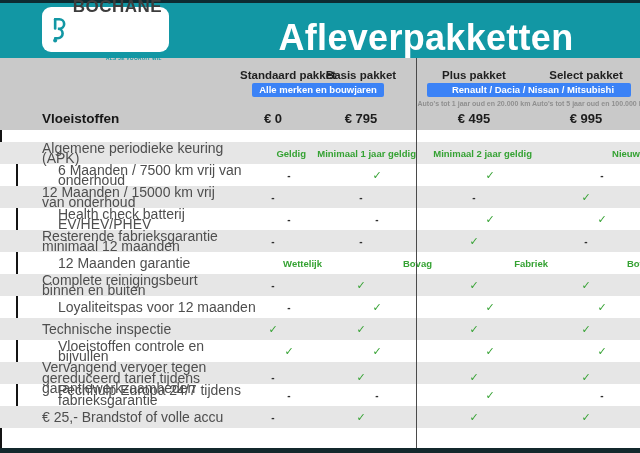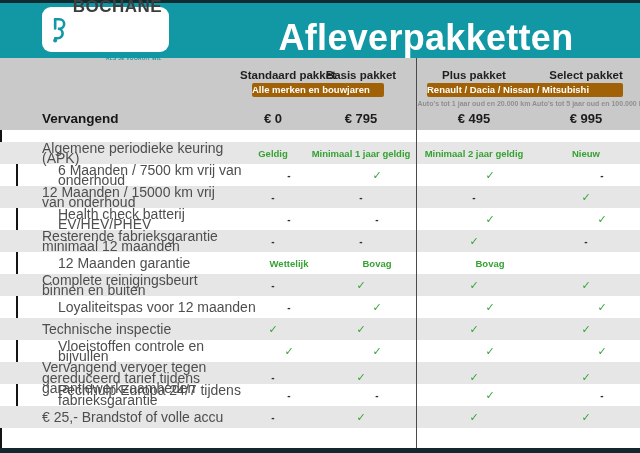--- a/index.html
+++ b/index.html
@@ -20,38 +20,38 @@
     transform:scale(0.8);transform-origin:right top;line-height:6px;}
   .title{
     position:absolute;left:426px;top:6px;transform:translateX(-50%);
     font-size:36px;font-weight:bold;color:#ffffff;white-space:nowrap;letter-spacing:0.3px;margin-top:8px;
   }
   .band{height:72px;background:#C9C9C9;padding-top:8px;box-sizing:border-box;}
   .grid{display:grid;grid-template-columns:240px 66px 110px 116px 108px;}
   .labels-row{height:17px;align-items:center;}
   .col-label{text-align:center;white-space:nowrap;font-weight:bold;font-size:11.5px;color:#1f1f1f;}
   .badges-row{height:15px;}
-  .badge{height:14px;line-height:14px;border-radius:2px;background:#a16207;color:#fff;
-    font-weight:bold;font-size:9.5px;white-space:nowrap;}
+  .badge{height:14px;line-height:14px;border-radius:2px;background:#3b82f6;color:#fff;
+    font-weight:bold;font-size:9.5px;text-align:center;white-space:nowrap;}
   .badge-left{grid-column:2/4;width:132px;margin-left:12px;}
-  .badge-right{grid-column:4/6;width:196px;margin-left:11px;}
+  .badge-right{grid-column:4/6;width:196px;margin-left:11px;padding-left:8px;}
   .subtext-row{height:11px;align-items:center;}
   .subtext{font-size:7px;color:#8f8f8f;text-align:center;white-space:nowrap;font-weight:bold;}
   .price-row{height:18px;align-items:center;}
   .total-label{padding-left:42px;font-weight:bold;font-size:13.5px;color:#161616;}
   .price{text-align:center;font-weight:bold;font-size:13px;color:#1d1d1d;}
   .gap{height:12px;box-shadow:inset 2px 0 0 #141414;background:#fff;}
   .rows .row{height:22px;display:grid;grid-template-columns:240px 66px 110px 116px 108px;align-items:center;}
   .row.shaded{background:#E6E6E6;}
   .row.plain{background:#fff;box-shadow:inset 2px 0 0 #141414;margin-left:16px;}
   .row-label{padding-left:42px;font-size:14px;color:#4e4e4e;line-height:10.5px;}
   .cell{text-align:center;}
   .cell.check{color:#35A233;font-size:11px;font-weight:bold;font-family:"DejaVu Sans", sans-serif;}
   .cell.dash{color:#2e2e2e;font-size:10px;font-weight:bold;}
-  .cell.vtext{color:#35A233;font-size:9.5px;font-weight:bold;white-space:nowrap;}
+  .cell.vtext{color:#35A233;font-size:9.5px;font-weight:bold;white-space:nowrap;text-align:right;}
   .filler{height:20px;background:#fff;box-shadow:inset 2px 0 0 #141414;}
   .bottom-edge{height:5px;background:#13282c;}
   .divider{position:absolute;left:416px;top:58px;height:390px;width:1px;background:#4a4a4a;}
 </style>
 </head>
 <body>
 
 <div class="page">
   <div class="top-edge"></div>
 
@@ -84,21 +84,21 @@
       <div class="badge badge-right">Renault / Dacia / Nissan / Mitsubishi</div>
     </div>
     <div class="grid subtext-row">
       <div class="cell-empty"></div>
       <div class="cell-empty"></div>
       <div class="cell-empty"></div>
       <div class="subtext">Auto's tot 1 jaar oud en 20.000 km</div>
       <div class="subtext">Auto's tot 5 jaar oud en 100.000 km</div>
     </div>
     <div class="grid price-row">
-      <div class="total-label">Vervangend</div>
+      <div class="total-label">Vloeistoffen</div>
       <div class="price">€ 0</div>
       <div class="price">€ 795</div>
       <div class="price">€ 495</div>
       <div class="price">€ 995</div>
     </div>
   </div>
 
   <div class="gap"></div>
   <div class="rows" id="rows">
       <div class="row shaded">
@@ -133,20 +133,21 @@
         <div class="row-label">Resterende fabrieksgarantie minimaal 12 maanden</div>
         <div class="cell dash">-</div>
         <div class="cell dash">-</div>
         <div class="cell check">✓</div>
         <div class="cell dash">-</div>
       </div>
       <div class="row plain">
         <div class="row-label">12 Maanden garantie</div>
         <div class="cell vtext">Wettelijk</div>
         <div class="cell vtext">Bovag</div>
+        <div class="cell vtext">Fabriek</div>
         <div class="cell vtext">Bovag</div>
       </div>
       <div class="row shaded">
         <div class="row-label">Complete reinigingsbeurt binnen en buiten</div>
         <div class="cell dash">-</div>
         <div class="cell check">✓</div>
         <div class="cell check">✓</div>
         <div class="cell check">✓</div>
       </div>
       <div class="row plain">

